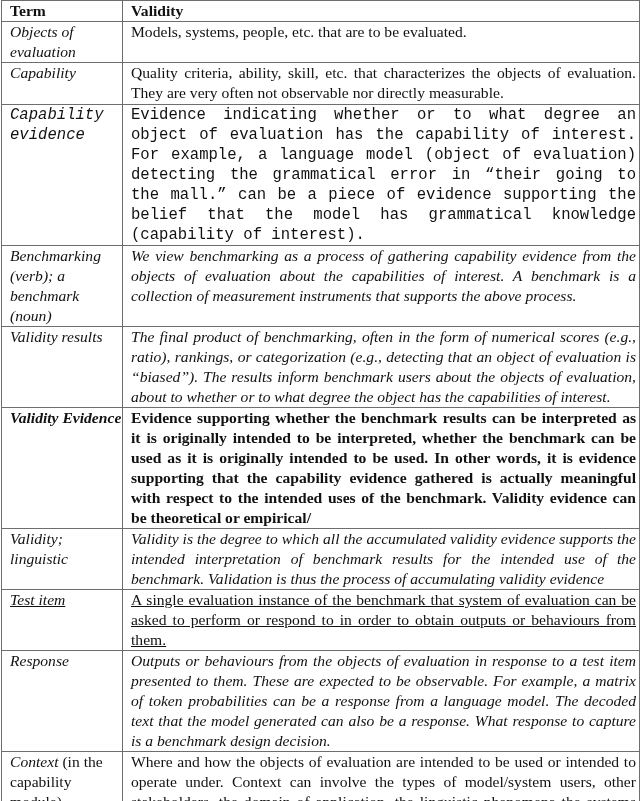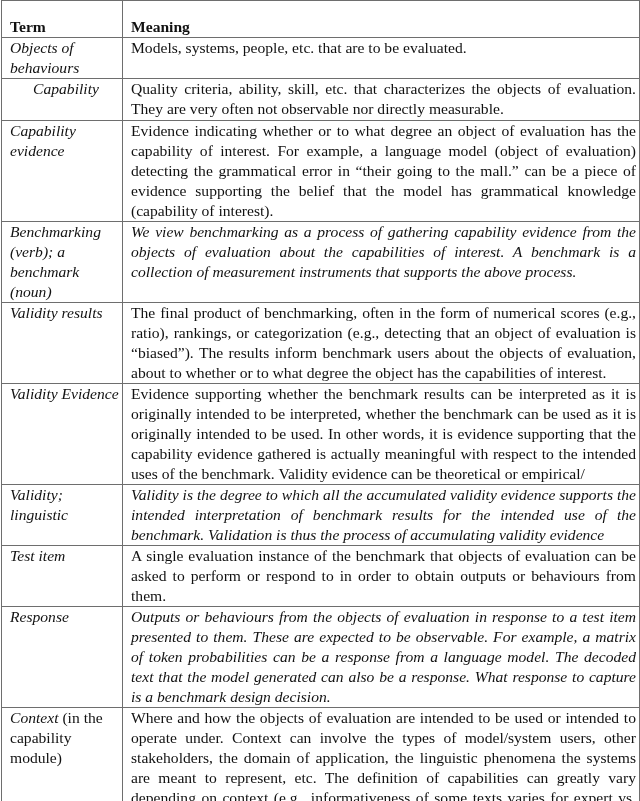--- a/index.html
+++ b/index.html
@@ -27,61 +27,61 @@
     table.glossary th,
     table.glossary td {
       border: 1px solid #6e6e6e;
       vertical-align: top;
       text-align: left;
       padding: 0 0 0 8px;
     }
     table.glossary th {
       font-weight: bold;
       height: 20px;
-      padding-top: 16px;
+      padding-top: 0;
     }
     table.glossary td.term {
       font-style: italic;
       padding-top: 0;
     }
     table.glossary td.term .plain {
       font-style: normal;
     }
     table.glossary td.meaning {
       padding-right: 3px;
       text-align: justify;
     }
     tr.r0 td { height: 38px; }
-    tr.r1 td { height: 41px; text-align: center; }
-    tr.r2 td { height: 97px; }
+    tr.r1 td { height: 41px; }
+    tr.r2 td { height: 97px; font-family: Liberation Mono, monospace; }
     tr.r3 td { height: 79px; font-style: italic; }
-    tr.r4 td { height: 79px; }
-    tr.r5 td { height: 99px; }
+    tr.r4 td { height: 79px; font-style: italic; }
+    tr.r5 td { height: 99px; font-weight: bold; }
     tr.r6 td { height: 59px; font-style: italic; }
-    tr.r7 td { height: 59px; }
+    tr.r7 td { height: 59px; text-decoration: underline; }
     tr.r8 td { height: 99px; font-style: italic; }
     tr.r9 td { height: 119px; }
   </style>
 </head>
 <body>
 
 <table class="glossary">
   <colgroup>
     <col class="c-term">
     <col class="c-meaning">
   </colgroup>
   <thead>
     <tr>
       <th>Term</th>
-      <th>Meaning</th>
+      <th>Validity</th>
     </tr>
   </thead>
   <tbody>
     <tr class="r0">
-      <td class="term"><span>Objects of behaviours</span><span class="plain"></span></td>
+      <td class="term"><span>Objects of evaluation</span><span class="plain"></span></td>
       <td class="meaning">Models, systems, people, etc. that are to be evaluated.</td>
     </tr>
     <tr class="r1">
       <td class="term"><span>Capability</span><span class="plain"></span></td>
       <td class="meaning">Quality criteria, ability, skill, etc. that characterizes the objects of evaluation. They are very often not observable nor directly measurable.</td>
     </tr>
     <tr class="r2">
       <td class="term"><span>Capability evidence</span><span class="plain"></span></td>
       <td class="meaning">Evidence indicating whether or to what degree an object of evaluation has the capability of interest. For example, a language model (object of evaluation) detecting the grammatical error in “their going to the mall.” can be a piece of evidence supporting the belief that the model has grammatical knowledge (capability of interest).</td>
     </tr>
@@ -96,21 +96,21 @@
     <tr class="r5">
       <td class="term"><span>Validity Evidence</span><span class="plain"></span></td>
       <td class="meaning">Evidence supporting whether the benchmark results can be interpreted as it is originally intended to be interpreted, whether the benchmark can be used as it is originally intended to be used. In other words, it is evidence supporting that the capability evidence gathered is actually meaningful with respect to the intended uses of the benchmark. Validity evidence can be theoretical or empirical/</td>
     </tr>
     <tr class="r6">
       <td class="term"><span>Validity; linguistic</span><span class="plain"></span></td>
       <td class="meaning">Validity is the degree to which all the accumulated validity evidence supports the intended interpretation of benchmark results for the intended use of the benchmark. Validation is thus the process of accumulating validity evidence</td>
     </tr>
     <tr class="r7">
       <td class="term"><span>Test item</span><span class="plain"></span></td>
-      <td class="meaning">A single evaluation instance of the benchmark that objects of evaluation can be asked to perform or respond to in order to obtain outputs or behaviours from them.</td>
+      <td class="meaning">A single evaluation instance of the benchmark that system of evaluation can be asked to perform or respond to in order to obtain outputs or behaviours from them.</td>
     </tr>
     <tr class="r8">
       <td class="term"><span>Response</span><span class="plain"></span></td>
       <td class="meaning">Outputs or behaviours from the objects of evaluation in response to a test item presented to them. These are expected to be observable. For example, a matrix of token probabilities can be a response from a language model. The decoded text that the model generated can also be a response. What response to capture is a benchmark design decision.</td>
     </tr>
     <tr class="r9">
       <td class="term"><span>Context</span><span class="plain"> (in the capability module)</span></td>
       <td class="meaning">Where and how the objects of evaluation are intended to be used or intended to operate under. Context can involve the types of model/system users, other stakeholders, the domain of application, the linguistic phenomena the systems are meant to represent, etc. The definition of capabilities can greatly vary depending on context (e.g., informativeness of some texts varies for expert vs. non-expert readers)</td>
     </tr>
   </tbody>

